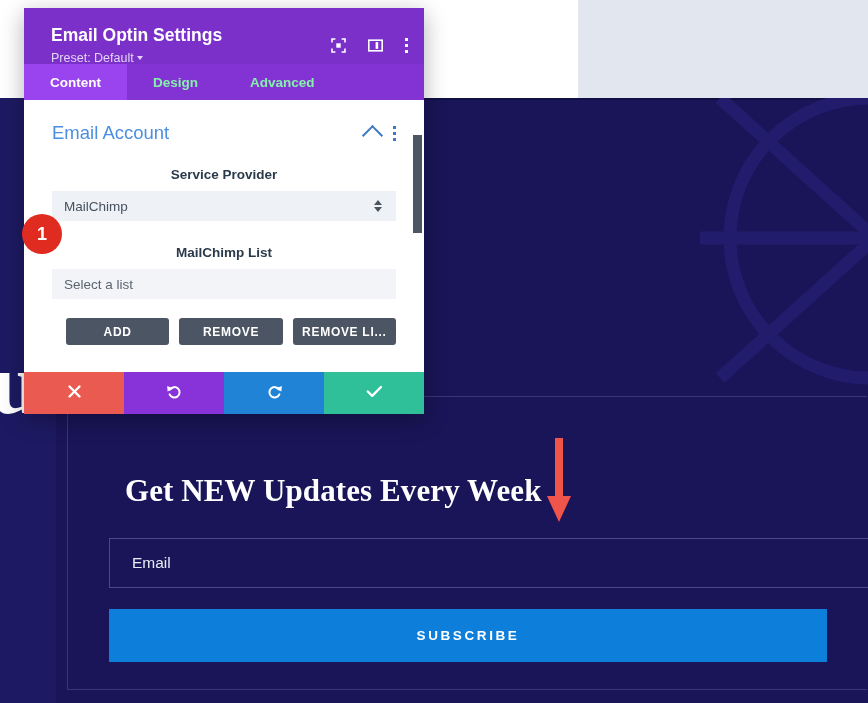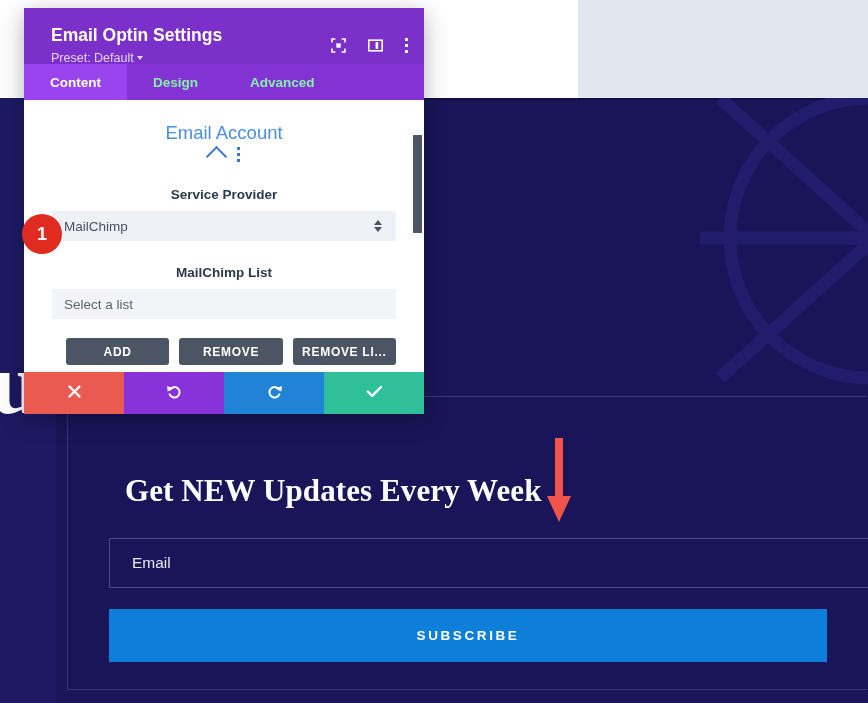--- a/index.html
+++ b/index.html
@@ -213,21 +213,20 @@
     background: #ffffff;
     height: 272px;
     padding: 22px 28px 0 28px;
     box-sizing: border-box;
   }
   .section-head {
     display: flex;
     align-items: center;
     justify-content: space-between;
     margin-bottom: 23px;
-    flex-direction: column;
   }
   .section-title {
     color: #4b8fe0;
     font-size: 18.5px;
     font-weight: 400;
     margin: 0;
   }
   .section-actions {
     display: flex;
     align-items: center;

